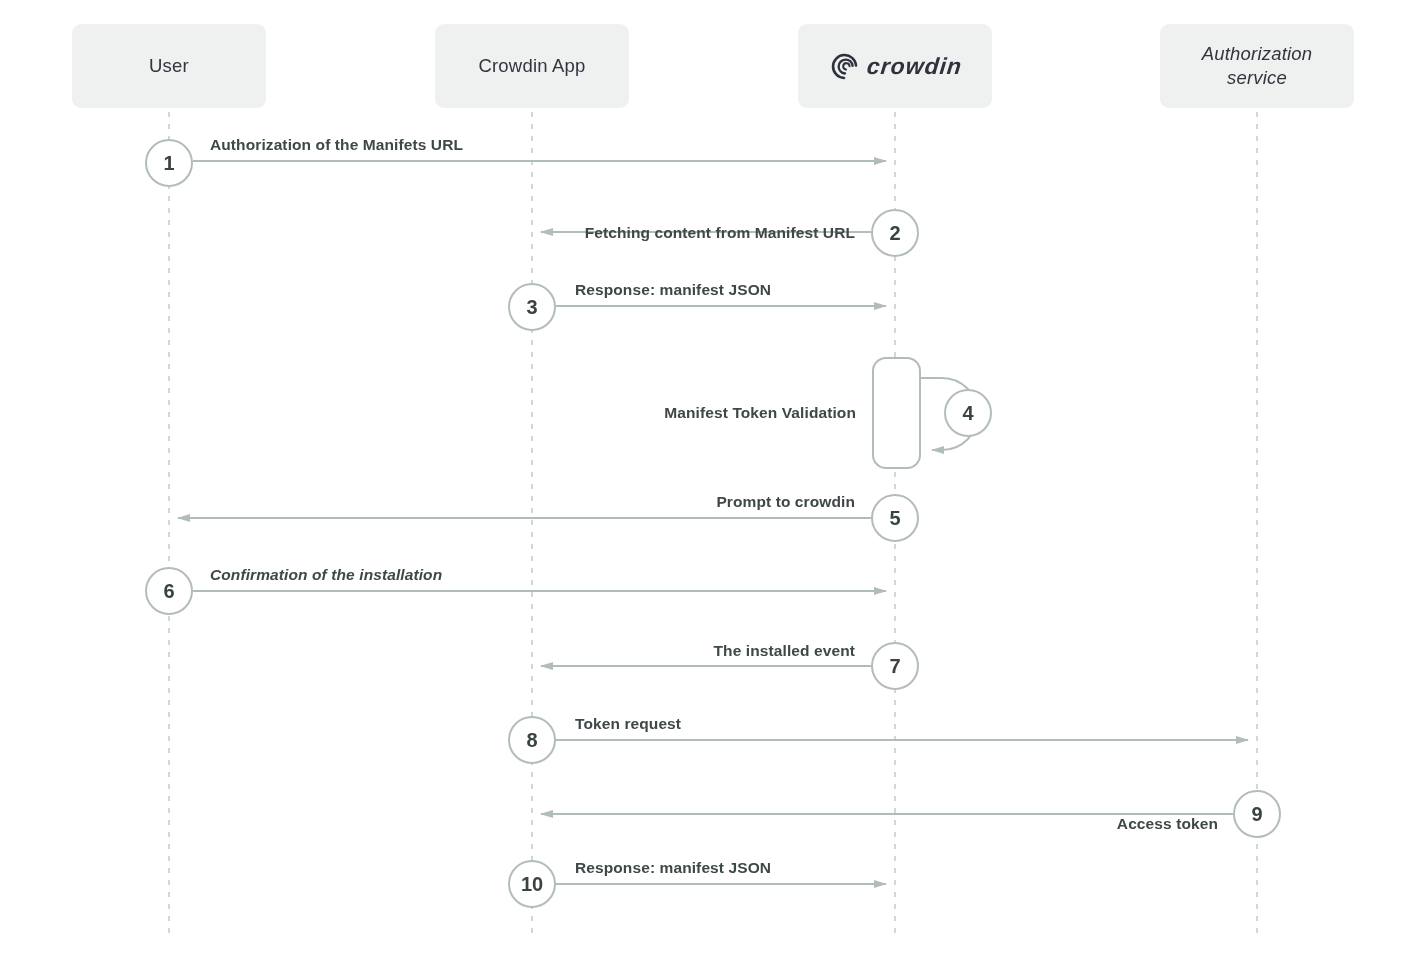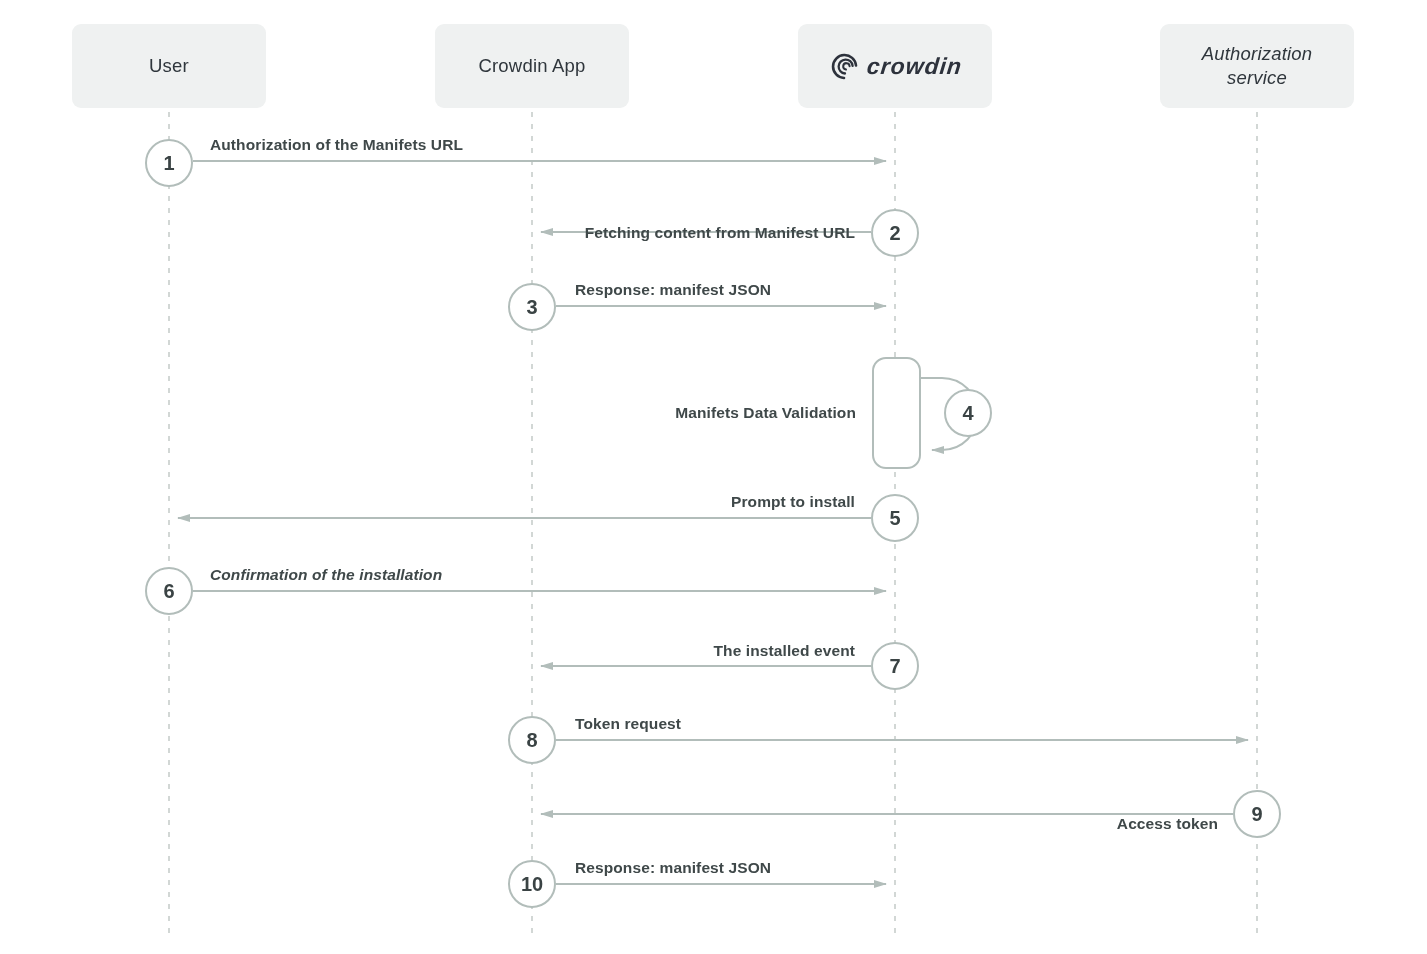--- a/index.html
+++ b/index.html
@@ -100,21 +100,21 @@
   <div class="num-circle" style="left:871px;top:494px;">5</div>
   <div class="num-circle" style="left:145px;top:567px;">6</div>
   <div class="num-circle" style="left:871px;top:642px;">7</div>
   <div class="num-circle" style="left:508px;top:716px;">8</div>
   <div class="num-circle" style="left:1233px;top:790px;">9</div>
   <div class="num-circle" style="left:508px;top:860px;">10</div>
 
   <div class="msg" style="left:210px;top:135px;">Authorization of the Manifets URL</div>
   <div class="msg" style="right:572px;top:200px;margin-top:23px;">Fetching content from Manifest URL</div>
   <div class="msg" style="left:575px;top:280px;">Response: manifest JSON</div>
-  <div class="msg" style="right:571px;top:403px;">Manifets Data Validation</div>
-  <div class="msg" style="right:572px;top:492px;">Prompt to install</div>
+  <div class="msg" style="right:571px;top:403px;">Manifest Token Validation</div>
+  <div class="msg" style="right:572px;top:492px;">Prompt to crowdin</div>
   <div class="msg" style="left:210px;top:565px;font-style:italic;">Confirmation of the installation</div>
   <div class="msg" style="right:572px;top:641px;">The installed event</div>
   <div class="msg" style="left:575px;top:714px;">Token request</div>
   <div class="msg" style="right:209px;top:814px;">Access token</div>
   <div class="msg" style="left:575px;top:858px;">Response: manifest JSON</div>
 
 </div>
 
 </body></html>

